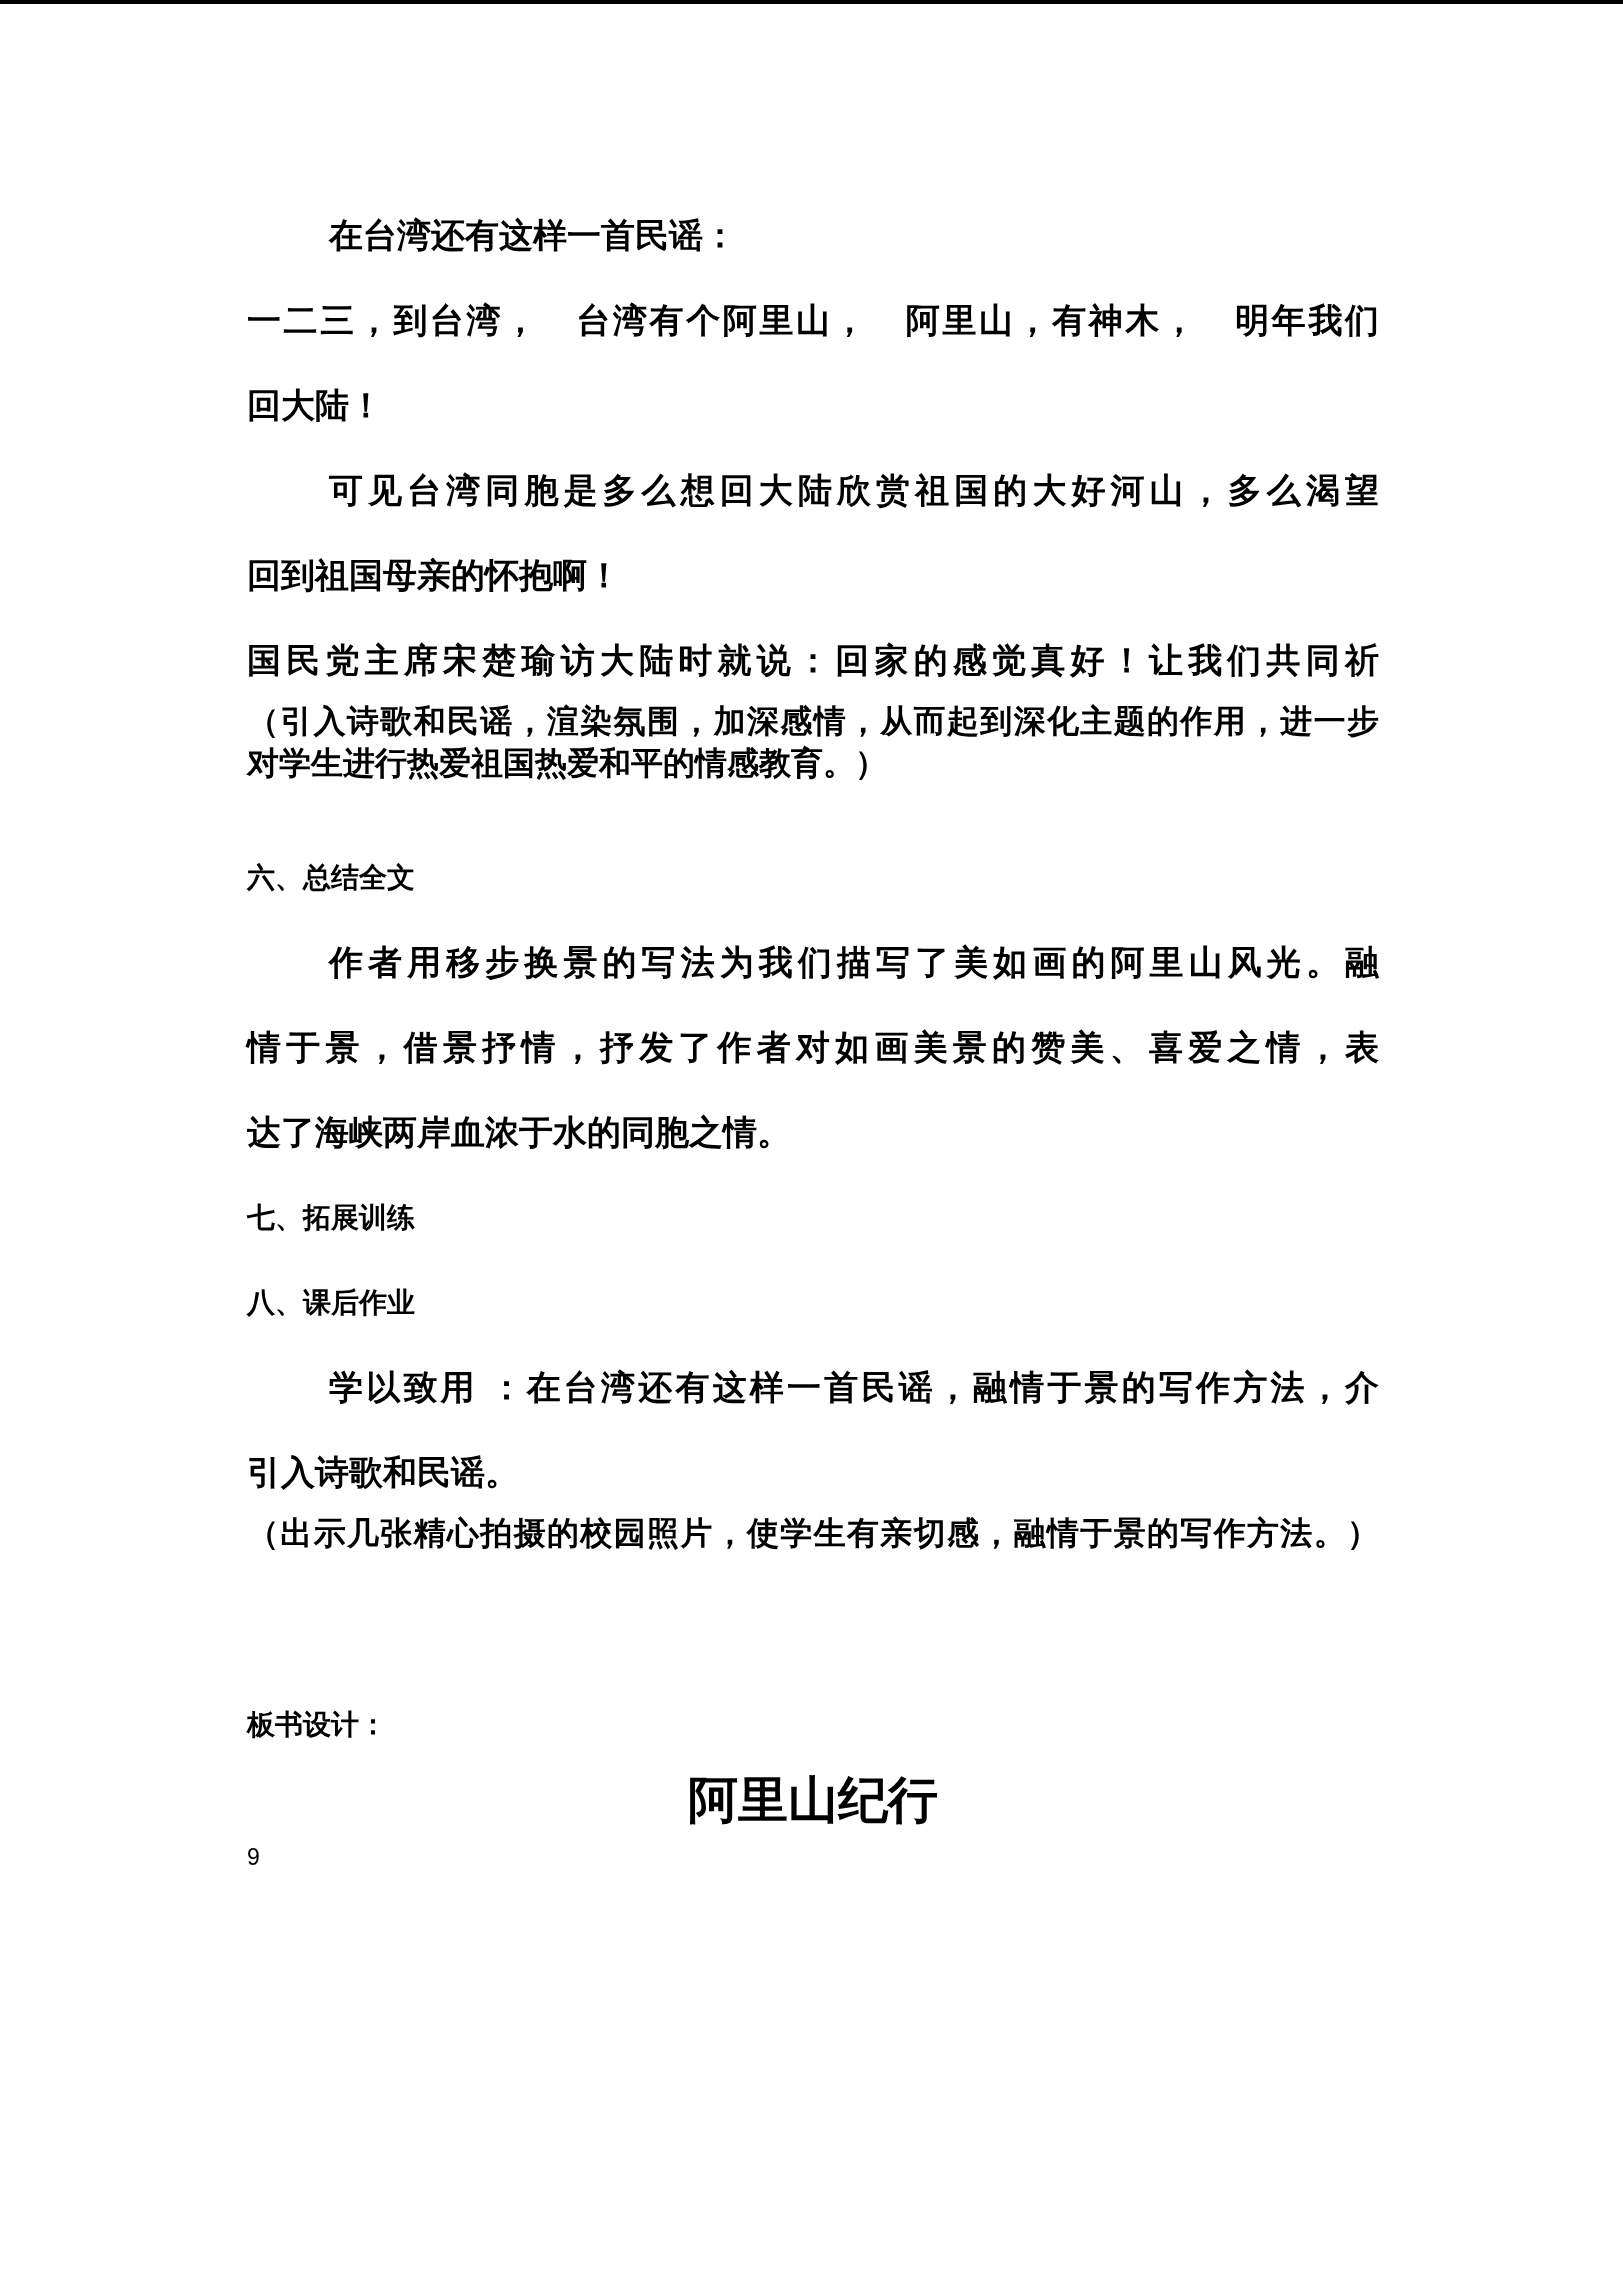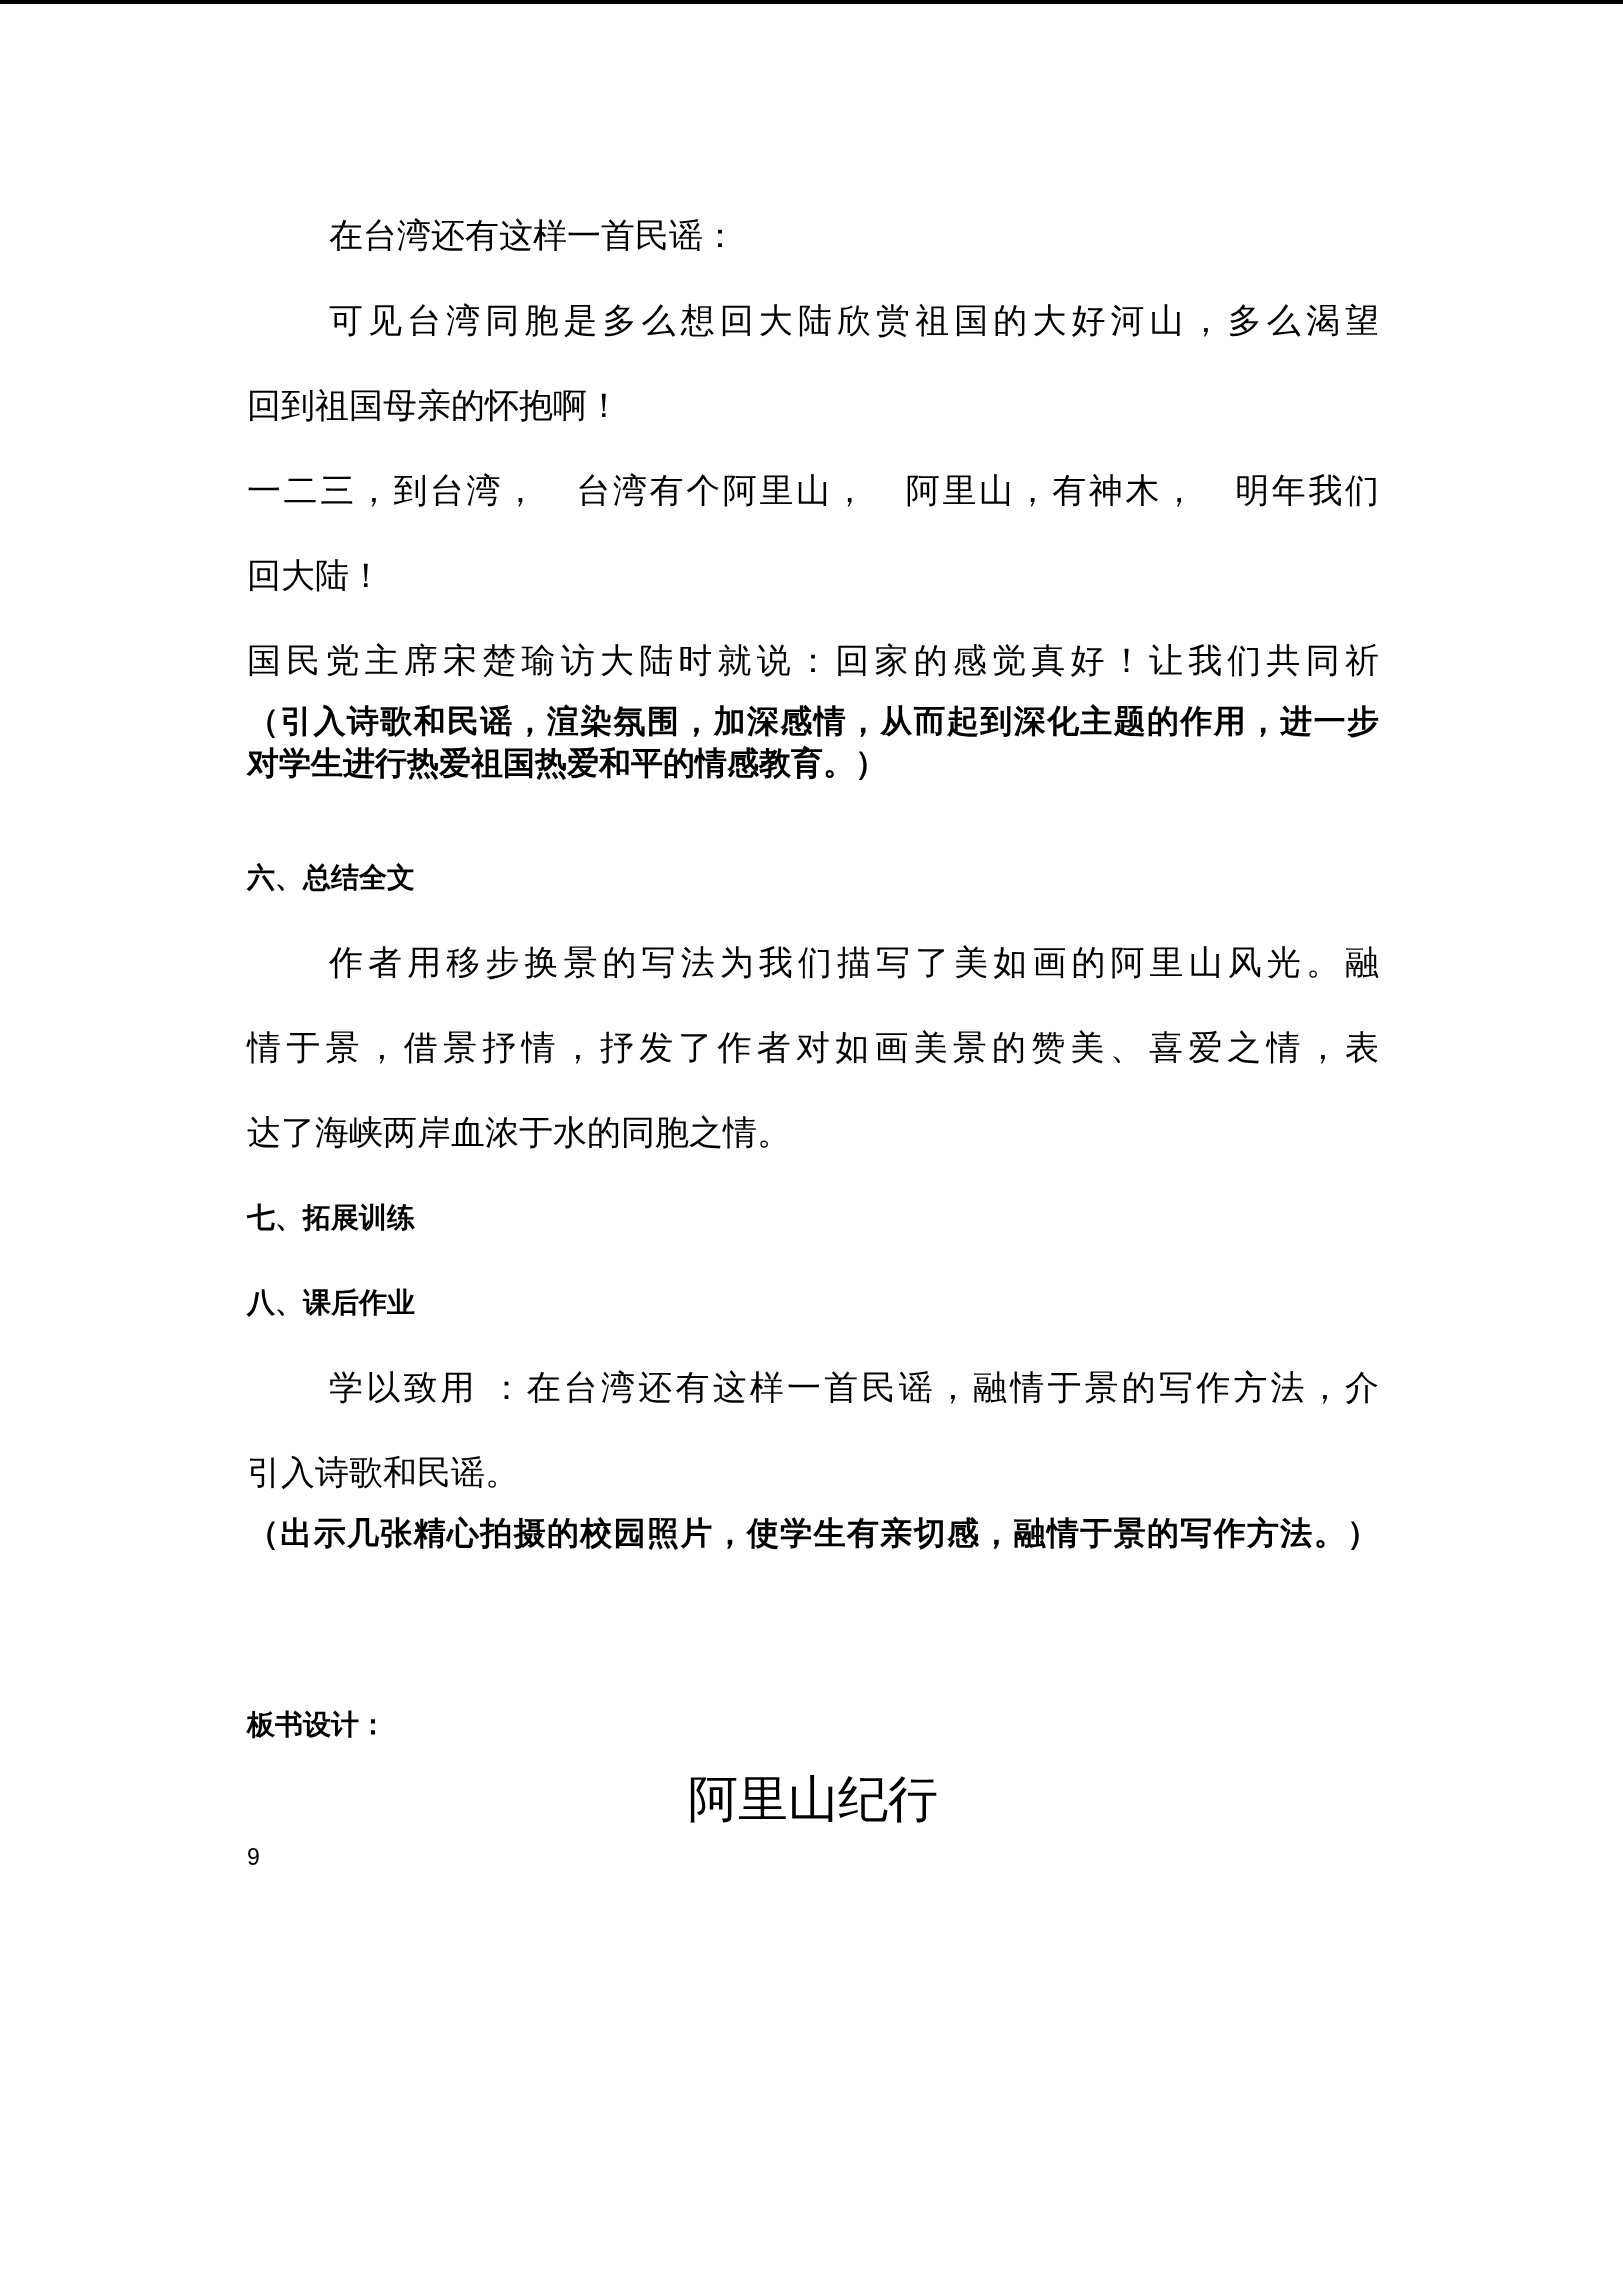--- a/index.html
+++ b/index.html
@@ -24,20 +24,21 @@
     left: 247px;
     width: 1132px;
     padding-top: 193px;
   }
   .block { width: 100%; }
   .line {
     font-size: 34px;
     line-height: 85px;
     white-space: nowrap;
     color: #000000;
+    font-weight: bold;
   }
   .line.indent { padding-left: 82px; }
   .line.fill {
     white-space: normal;
     text-align: justify;
     text-align-last: justify;
   }
   
   .comment .line {
     font-size: 32px;
@@ -71,26 +72,26 @@
 <body>
 
 <div class="top-border"></div>
 
 <div class="content">
   <div id="doc-blocks">
       <div class="block body">
         <div class="line indent">在台湾还有这样一首民谣：</div>
       </div>
       <div class="block body">
+        <div class="line fill">一二三，到台湾，　台湾有个阿里山，　阿里山，有神木，　明年我们</div>
+        <div class="line">回大陆！</div>
+      </div>
+      <div class="block body">
         <div class="line indent fill">可见台湾同胞是多么想回大陆欣赏祖国的大好河山，多么渴望</div>
         <div class="line">回到祖国母亲的怀抱啊！</div>
-      </div>
-      <div class="block body">
-        <div class="line fill">一二三，到台湾，　台湾有个阿里山，　阿里山，有神木，　明年我们</div>
-        <div class="line">回大陆！</div>
       </div>
       <div class="block body">
         <div class="line fill">国民党主席宋楚瑜访大陆时就说：回家的感觉真好！让我们共同祈</div>
       </div>
       <div class="block comment">
         <div class="line fill">（引入诗歌和民谣，渲染氛围，加深感情，从而起到深化主题的作用，进一步</div>
         <div class="line">对学生进行热爱祖国热爱和平的情感教育。）</div>
       </div>
       <div class="block heading">
         <div class="line">六、总结全文</div>

